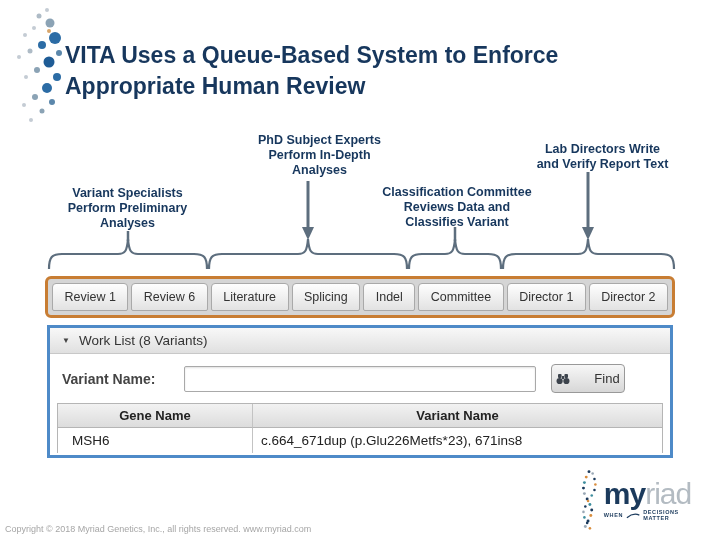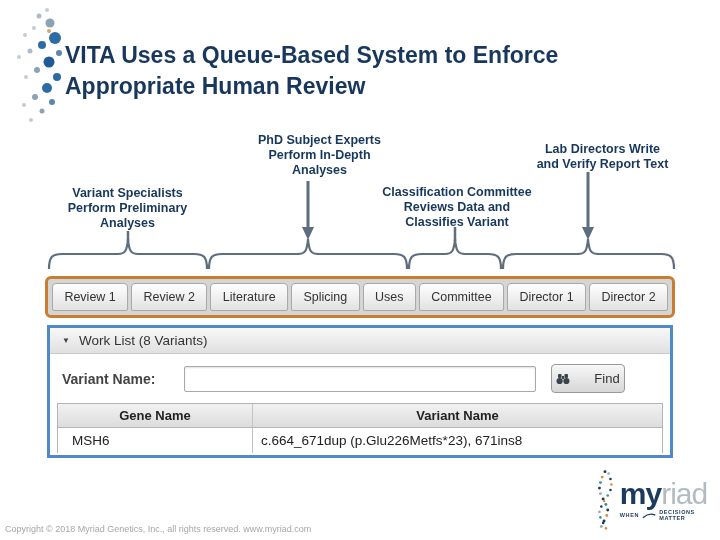--- a/index.html
+++ b/index.html
@@ -73,21 +73,21 @@
   .c1{width:195px;border-right:1px solid #c3c3c3;}
   .c2{flex:1;}
   .grid-body .cell{height:25px;line-height:25px;background:#fff;}
   .grid-body .c1{padding-left:14px;}
   .grid-body .c2{padding-left:8px;}
   
   .copyright{
     position:absolute;left:5px;bottom:6px;font-size:9px;color:#a6a6a6;
   }
   .logo{
-    position:absolute;right:4px;bottom:4px;width:122px;height:72px;
+    position:absolute;right:20px;bottom:4px;width:122px;height:72px;
     display:flex;align-items:center;
   }
   .logo-text{margin-left:2px;}
   .logo-word{font-size:30px;line-height:30px;letter-spacing:-1px;}
   .logo-my{font-weight:bold;color:#1b3a5c;}
   .logo-riad{color:#b3bbc2;}
   .tagline{
     display:flex;align-items:center;gap:3px;margin-top:0px;
     font-size:5.5px;letter-spacing:.6px;color:#1b3a5c;font-weight:bold;
   }
@@ -161,24 +161,24 @@
       <path stroke-width="2.2" d="M 503 269 C 503 257, 506 254, 516 254 L 578 254 C 585 254, 587 251, 588 239 C 589 251, 591 254, 598 254 L 661 254 C 671 254, 674 257, 674 269"></path>
     </g>
     <g fill="#5d6e7e" stroke="none">
       <polygon points="302,227 314,227 308,240"></polygon>
       <polygon points="582,227 594,227 588,240"></polygon>
     </g>
   </svg>
 
   <div class="tabbar">
     <div class="tab">Review 1</div>
-    <div class="tab">Review 2</div>
+    <div class="tab">Review 6</div>
     <div class="tab">Literature</div>
     <div class="tab">Splicing</div>
-    <div class="tab">Uses</div>
+    <div class="tab">Indel</div>
     <div class="tab">Committee</div>
     <div class="tab">Director 1</div>
     <div class="tab">Director 2</div>
   </div>
 
   <div class="panel">
     <div class="panel-header">
       <span class="tri">▼</span>
       <span class="panel-header-text">Work List (8 Variants)</span>
     </div>

